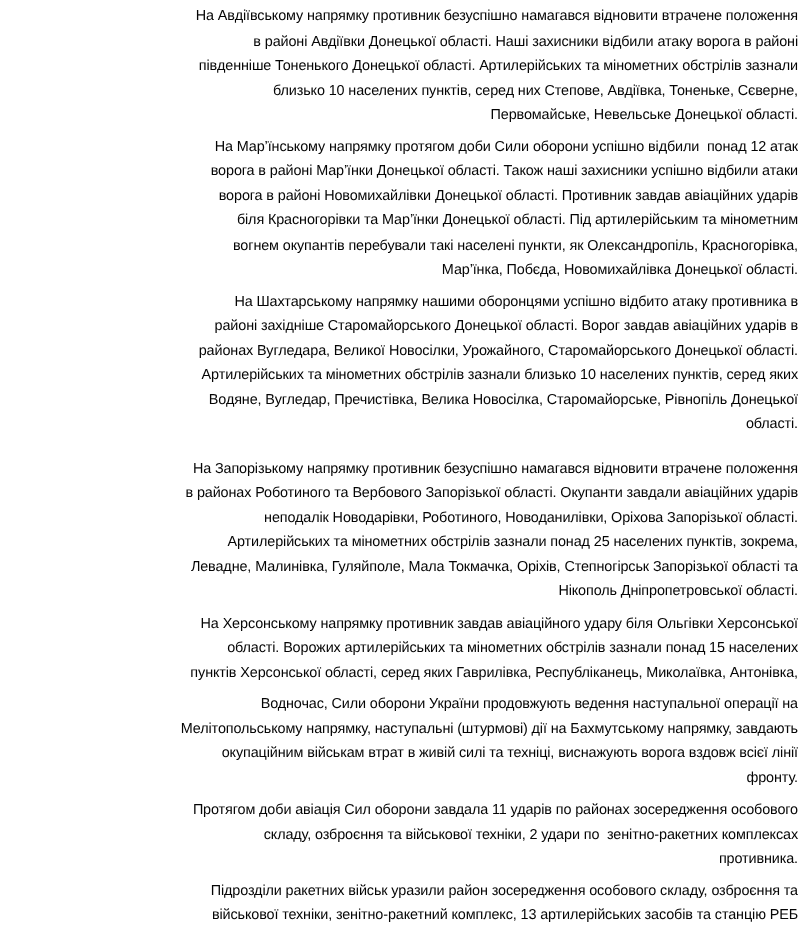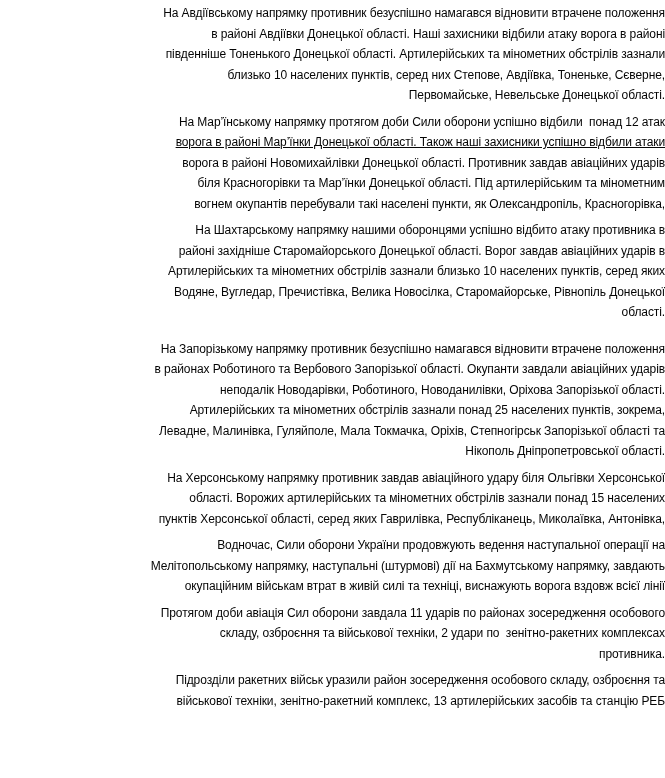--- a/index.html
+++ b/index.html
@@ -38,28 +38,30 @@
 <main class="report" style="background: rgb(255, 255, 255);">
     <p class="para">
       <span class="line" style="color: rgb(5, 5, 5);">На Авдіївському напрямку противник безуспішно намагався відновити втрачене положення</span>
       <span class="line" style="color: rgb(5, 5, 5);">в районі Авдіївки Донецької області. Наші захисники відбили атаку ворога в районі</span>
       <span class="line" style="color: rgb(5, 5, 5);">південніше Тоненького Донецької області. Артилерійських та мінометних обстрілів зазнали</span>
       <span class="line" style="color: rgb(5, 5, 5);">близько 10 населених пунктів, серед них Степове, Авдіївка, Тоненьке, Сєверне,</span>
       <span class="line" style="color: rgb(5, 5, 5);">Первомайське, Невельське Донецької області.</span>
     </p>
     <p class="para">
       <span class="line" style="color: rgb(5, 5, 5);">На Мар’їнському напрямку протягом доби Сили оборони успішно відбили  понад 12 атак</span>
-      <span class="line" style="color: rgb(5, 5, 5); text-decoration: underline;">ворога в районі Мар’їнки Донецької області. Також наші захисники успішно відбили атаки</span>
+      <span class="line" style="color: rgb(5, 5, 5);">ворога в районі Мар’їнки Донецької області. Також наші захисники успішно відбили атаки</span>
       <span class="line" style="color: rgb(5, 5, 5);">ворога в районі Новомихайлівки Донецької області. Противник завдав авіаційних ударів</span>
       <span class="line" style="color: rgb(5, 5, 5);">біля Красногорівки та Мар’їнки Донецької області. Під артилерійським та мінометним</span>
       <span class="line" style="color: rgb(5, 5, 5);">вогнем окупантів перебували такі населені пункти, як Олександропіль, Красногорівка,</span>
+      <span class="line" style="color: rgb(5, 5, 5);">Мар’їнка, Побєда, Новомихайлівка Донецької області.</span>
     </p>
     <p class="para">
       <span class="line" style="color: rgb(5, 5, 5);">На Шахтарському напрямку нашими оборонцями успішно відбито атаку противника в</span>
       <span class="line" style="color: rgb(5, 5, 5);">районі західніше Старомайорського Донецької області. Ворог завдав авіаційних ударів в</span>
+      <span class="line" style="color: rgb(5, 5, 5);">районах Вугледара, Великої Новосілки, Урожайного, Старомайорського Донецької області.</span>
       <span class="line" style="color: rgb(5, 5, 5);">Артилерійських та мінометних обстрілів зазнали близько 10 населених пунктів, серед яких</span>
       <span class="line" style="color: rgb(5, 5, 5);">Водяне, Вугледар, Пречистівка, Велика Новосілка, Старомайорське, Рівнопіль Донецької</span>
       <span class="line" style="color: rgb(5, 5, 5);">області.</span>
     </p>
     <p class="para">
       <span class="line" style="color: rgb(5, 5, 5); margin-top: 16px;">На Запорізькому напрямку противник безуспішно намагався відновити втрачене положення</span>
       <span class="line" style="color: rgb(5, 5, 5);">в районах Роботиного та Вербового Запорізької області. Окупанти завдали авіаційних ударів</span>
       <span class="line" style="color: rgb(5, 5, 5);">неподалік Новодарівки, Роботиного, Новоданилівки, Оріхова Запорізької області.</span>
       <span class="line" style="color: rgb(5, 5, 5);">Артилерійських та мінометних обстрілів зазнали понад 25 населених пунктів, зокрема,</span>
       <span class="line" style="color: rgb(5, 5, 5);">Левадне, Малинівка, Гуляйполе, Мала Токмачка, Оріхів, Степногірськ Запорізької області та</span>
@@ -67,20 +69,21 @@
     </p>
     <p class="para">
       <span class="line" style="color: rgb(5, 5, 5);">На Херсонському напрямку противник завдав авіаційного удару біля Ольгівки Херсонської</span>
       <span class="line" style="color: rgb(5, 5, 5);">області. Ворожих артилерійських та мінометних обстрілів зазнали понад 15 населених</span>
       <span class="line" style="color: rgb(5, 5, 5);">пунктів Херсонської області, серед яких Гаврилівка, Республіканець, Миколаївка, Антонівка,</span>
     </p>
     <p class="para">
       <span class="line" style="color: rgb(5, 5, 5);">Водночас, Сили оборони України продовжують ведення наступальної операції на</span>
       <span class="line" style="color: rgb(5, 5, 5);">Мелітопольському напрямку, наступальні (штурмові) дії на Бахмутському напрямку, завдають</span>
       <span class="line" style="color: rgb(5, 5, 5);">окупаційним військам втрат в живій силі та техніці, виснажують ворога вздовж всієї лінії</span>
+      <span class="line" style="color: rgb(5, 5, 5);">фронту.</span>
     </p>
     <p class="para">
       <span class="line" style="color: rgb(5, 5, 5);">Протягом доби авіація Сил оборони завдала 11 ударів по районах зосередження особового</span>
       <span class="line" style="color: rgb(5, 5, 5);">складу, озброєння та військової техніки, 2 удари по  зенітно-ракетних комплексах</span>
       <span class="line" style="color: rgb(5, 5, 5);">противника.</span>
     </p>
     <p class="para">
       <span class="line" style="color: rgb(5, 5, 5);">Підрозділи ракетних військ уразили район зосередження особового складу, озброєння та</span>
       <span class="line" style="color: rgb(5, 5, 5);">військової техніки, зенітно-ракетний комплекс, 13 артилерійських засобів та станцію РЕБ</span>
     </p>

